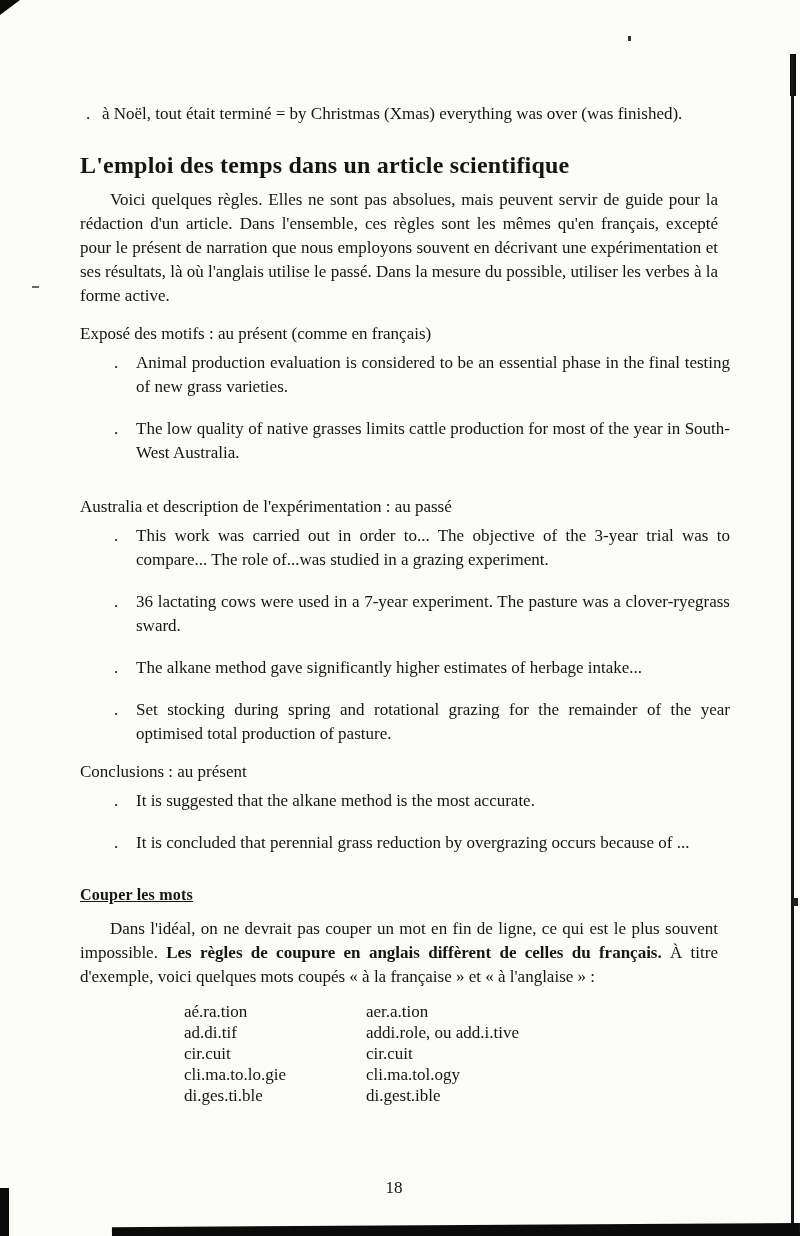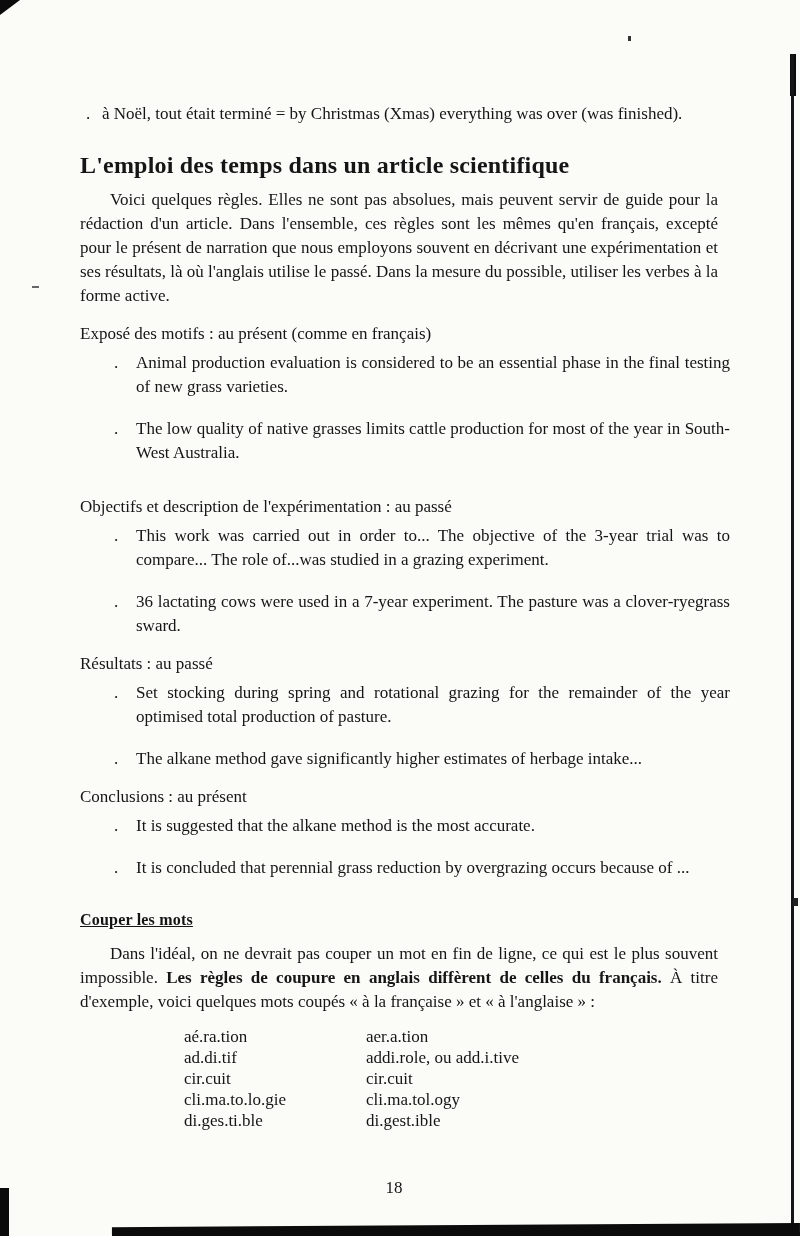--- a/index.html
+++ b/index.html
@@ -172,34 +172,33 @@
     <p class="para">Voici quelques règles. Elles ne sont pas absolues, mais peuvent servir de guide pour la rédaction d'un article. Dans l'ensemble, ces règles sont les mêmes qu'en français, excepté pour le présent de narration que nous employons souvent en décrivant une expérimentation et ses résultats, là où l'anglais utilise le passé. Dans la mesure du possible, utiliser les verbes à la forme active.</p>
 
     <div class="subsection-heading">Exposé des motifs : au présent (comme en français)</div>
     <div class="bullet">
       <span class="dot">.</span><span>Animal production evaluation is considered to be an essential phase in the final testing of new grass varieties.</span>
     </div>
     <div class="bullet">
       <span class="dot">.</span><span>The low quality of native grasses limits cattle production for most of the year in South-West Australia.</span>
     </div>
 
-    <div class="subsection-heading gap-lg">Objectifs et description de l'expérimentation : au passé</div>
+    <div class="subsection-heading gap-lg">Australia et description de l'expérimentation : au passé</div>
     <div class="bullet">
       <span class="dot">.</span><span>This work was carried out in order to... The objective of the 3-year trial was to compare... The role of...was studied in a grazing experiment.</span>
     </div>
     <div class="bullet">
       <span class="dot">.</span><span>36 lactating cows were used in a 7-year experiment. The pasture was a clover-ryegrass sward.</span>
     </div>
 
-    <div class="subsection-heading">Résultats : au passé</div>
+    <div class="bullet">
+      <span class="dot">.</span><span>The alkane method gave significantly higher estimates of herbage intake...</span>
+    </div>
     <div class="bullet">
       <span class="dot">.</span><span>Set stocking during spring and rotational grazing for the remainder of the year optimised total production of pasture.</span>
-    </div>
-    <div class="bullet">
-      <span class="dot">.</span><span>The alkane method gave significantly higher estimates of herbage intake...</span>
     </div>
 
     <div class="subsection-heading">Conclusions : au présent</div>
     <div class="bullet">
       <span class="dot">.</span><span>It is suggested that the alkane method is the most accurate.</span>
     </div>
     <div class="bullet">
       <span class="dot">.</span><span>It is concluded that perennial grass reduction by overgrazing occurs because of ...</span>
     </div>
 

